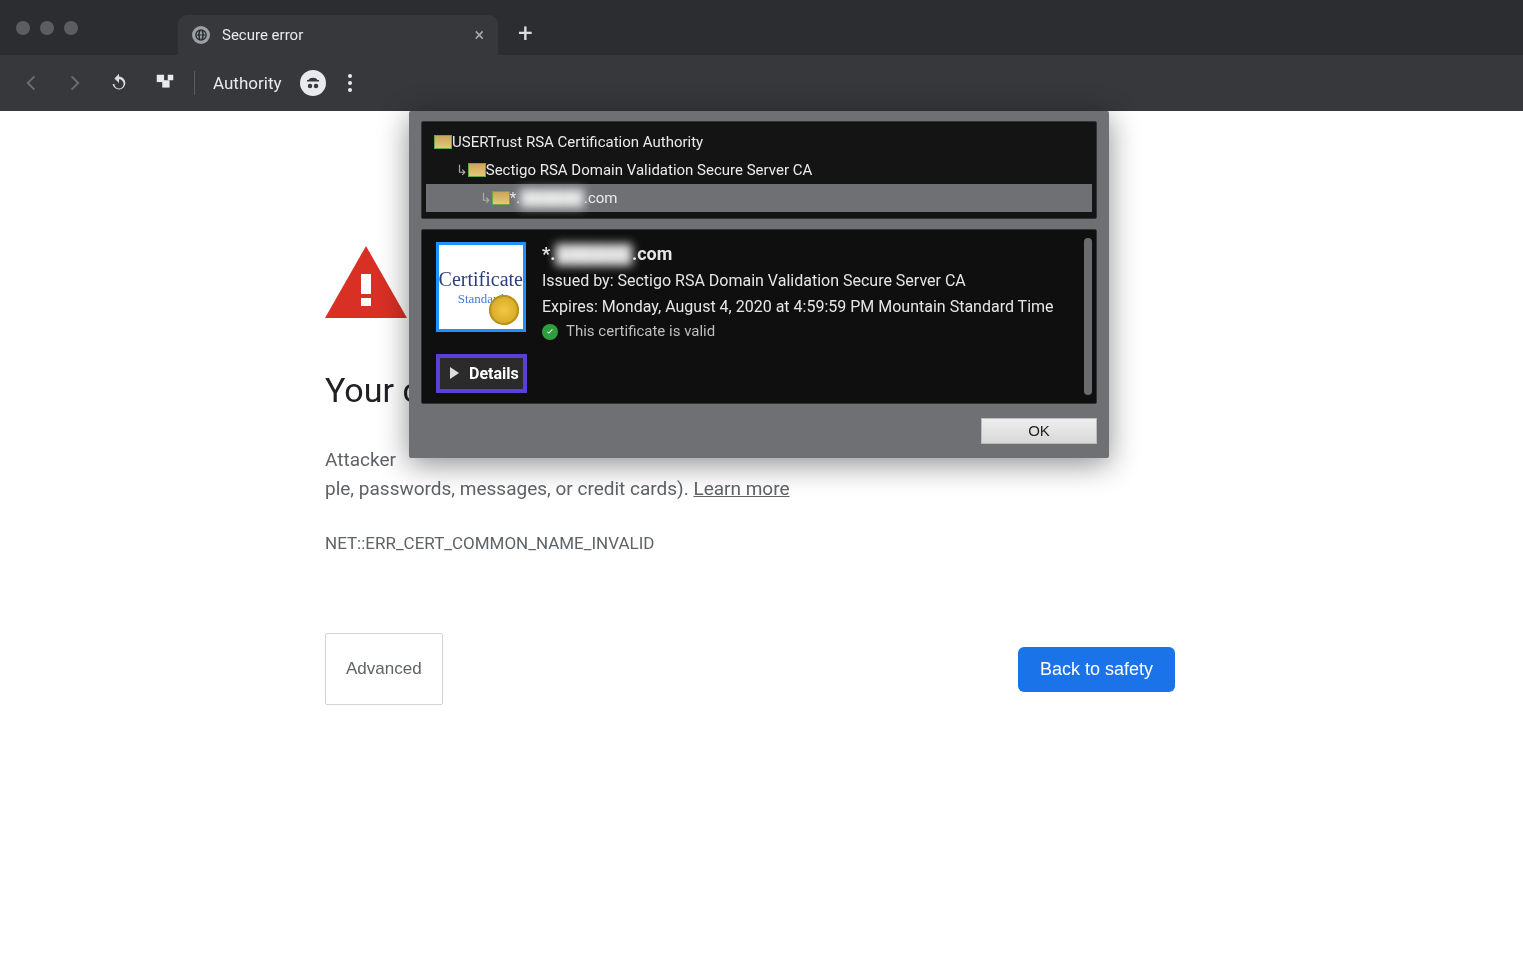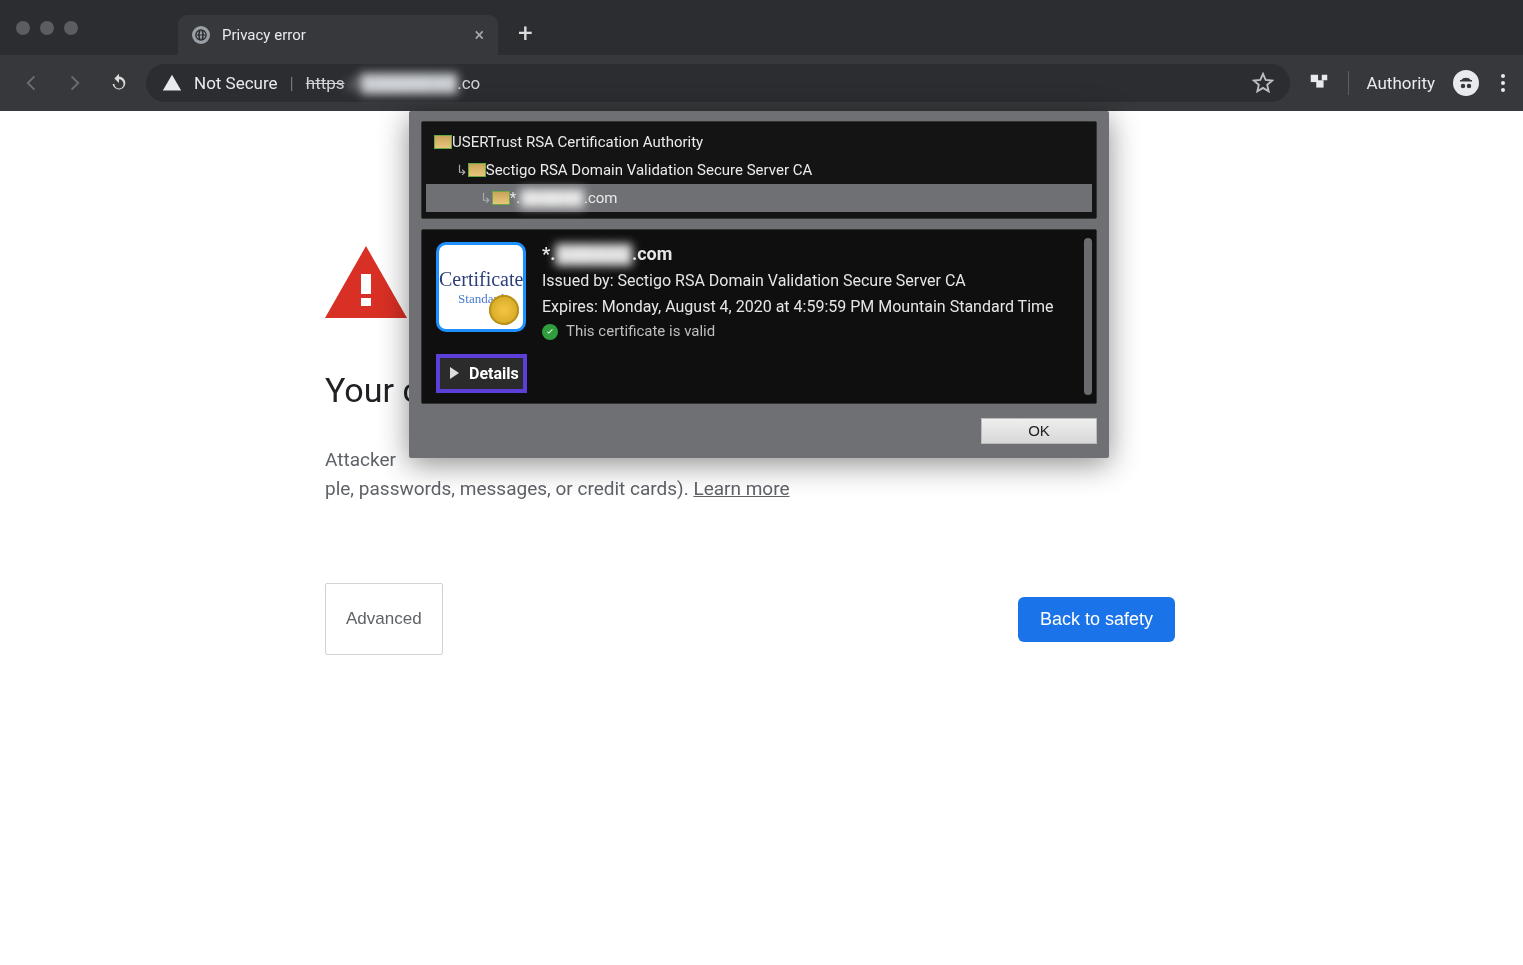--- a/index.html
+++ b/index.html
@@ -55,21 +55,21 @@
 .chainrow.selected { background: #6e7074; }
 .chainrow .indent1 { width: 22px; }
 .chainrow .indent2 { width: 46px; }
 .cert-icon { width: 18px; height: 14px; background: linear-gradient(#c9a55a,#e7c77d); border: 1px solid #6a4; display:inline-block; }
 .arrow-sub { color: #aaa; font-size: 14px; }
 .chainrow .blur { filter: blur(5px); }
 
 .certbody { margin-top: 10px; background: #0f0f0f; border: 1px solid #333; border-radius: 2px; padding: 12px 14px 10px; position: relative; color: #e6e6e6; font-size: 16px; }
 .certbody .scroll { position: absolute; right: 4px; top: 8px; bottom: 8px; width: 8px; background: #6a6c70; border-radius: 4px; }
 .certflex { display: flex; gap: 16px; }
-.certimg { width: 90px; height: 90px; background: #fff; border: 3px solid #1e90ff; border-radius: 10px; display:flex; align-items:center; justify-content:flex-start; position: relative; overflow:hidden;}
+.certimg { width: 90px; height: 90px; background: #fff; border: 3px solid #1e90ff; border-radius: 0; display:flex; align-items:center; justify-content:flex-end; position: relative; overflow:hidden;}
 .certimg .script { font-family: "Brush Script MT", cursive; font-size: 20px; color: #2c3f7a; }
 .certimg .seal { position:absolute; right:4px; bottom:4px; width:30px; height:30px; background: radial-gradient(#f4c544,#caa018); border-radius:50%; box-shadow: inset 0 0 0 2px #b8901a;}
 .certinfo .dom { font-weight: 700; font-size: 18px; }
 .certinfo .dom .blur { filter: blur(5px); }
 .certinfo div { margin-bottom: 4px; line-height: 1.35; }
 .validrow { display: flex; align-items: center; gap: 8px; color: #bfbfbf; font-size: 15px; }
 .validrow .chk { width: 16px; height: 16px; border-radius: 50%; background: #2e9e3f; display:inline-flex; align-items:center; justify-content:center; }
 .validrow .chk svg { width: 10px; height: 10px; fill: #fff; }
 .details-btn { margin-top: 8px; display:inline-flex; align-items:center; gap:10px; border: 4px solid #5b3fd8; background: #2b2b2b; color: #fff; padding: 6px 4px 6px 10px; font-weight: 700; font-size: 16px; cursor:pointer; }
 .details-btn .tri { width: 0; height: 0; border-top: 6px solid transparent; border-bottom: 6px solid transparent; border-left: 9px solid #ddd; }
@@ -88,21 +88,21 @@
       <span class="dot"></span>
       <span class="dot"></span>
       <span class="dot"></span>
     </div>
     <div class="tab">
       <span class="globe">
         <svg viewBox="0 0 24 24">
             <path d="M12 2a10 10 0 100 20 10 10 0 000-20zm7.9 9h-3.03a16 16 0 00-1.3-5.46A8.03 8.03 0 0119.9 11zM12 4c.9 1.3 1.9 3.6 2.1 7H9.9c.2-3.4 1.2-5.7 2.1-7zM4.1 13h3.03c.18 2.1.64 4 1.3 5.46A8.03 8.03 0 014.1 13zm3.03-2H4.1a8.03 8.03 0 014.33-5.46A16 16 0 007.13 11zM12 20c-.9-1.3-1.9-3.6-2.1-7h4.2c-.2 3.4-1.2 5.7-2.1 7zm3.57-1.54c.66-1.46 1.12-3.36 1.3-5.46h3.03a8.03 8.03 0 01-4.33 5.46z"></path>
           </svg>
       </span>
-      <span>Privacy error</span>
+      <span>Secure error</span>
       <span class="close">×</span>
     </div>
     <span class="newtab">+</span>
   </div>
 
   <div class="toolbar">
     <span class="navbtn disabled">
         <svg viewBox="0 0 24 24">
           <path d="M15 4l-8 8 8 8 1.5-1.5L10 12l6.5-6.5z"></path>
         </svg>
@@ -111,37 +111,20 @@
         <svg viewBox="0 0 24 24">
           <path d="M9 4l8 8-8 8-1.5-1.5L14 12 7.5 5.5z"></path>
         </svg>
       </span>
     <span class="navbtn">
         <svg viewBox="0 0 24 24">
           <path d="M12 5V2L7 7l5 5V8a5 5 0 11-5 5H5a7 7 0 107-8z"></path>
         </svg>
       </span>
 
-    <div class="omnibox">
-      <span class="warn">
-          <svg viewBox="0 0 24 24">
-            <path d="M12 2L1 21h22L12 2zm1 14h-2v2h2v-2zm0-6h-2v5h2v-5z"></path>
-          </svg>
-        </span>
-      <span>Not Secure</span>
-      <span class="sep">|</span>
-      <span class="url">
-        <span class="strike"><span>https</span></span><span class="blur">://████████</span><span>.co</span>
-      </span>
-      <span class="star">
-          <svg viewBox="0 0 24 24">
-            <path d="M12 17.3l-6.2 3.7 1.6-7L2 9.3l7.1-.6L12 2l2.9 6.7 7.1.6-5.4 4.7 1.6 7z" fill="none" stroke="#bdbfc2" stroke-width="2"></path>
-          </svg>
-        </span>
-    </div>
 
     <div class="rightctrls">
       <span style="display:inline-flex;">
           <svg width="22" height="22" viewBox="0 0 24 24" fill="#e8eaed">
             <rect x="3" y="3" width="8" height="8"></rect>
             <rect x="9" y="9" width="8" height="8"></rect>
             <rect x="15" y="3" width="6" height="6"></rect>
           </svg>
         </span>
       <span class="vbar"></span>
@@ -166,20 +149,21 @@
             <path fill="#d93025" d="M41 0L0 72h82L41 0z"></path>
             <rect x="36" y="28" width="10" height="20" fill="#fff"></rect>
             <rect x="36" y="52" width="10" height="8" fill="#fff"></rect>
           </svg>
       </div>
       <h1><span>Your c</span></h1>
       <p>
         <span>Attacker</span><br>
         <span>ple, passwords, messages, or credit cards). </span><a href="#">Learn more</a>
       </p>
+      <div class="code">NET::ERR_CERT_COMMON_NAME_INVALID</div>
       <div class="btnrow">
         <button class="btn-outline">Advanced</button>
         <button class="btn-primary">Back to safety</button>
       </div>
     </div>
 
     <div class="certdlg">
       <div class="certchain">
         <div class="chainrow">
           <span class="cert-icon"></span>

